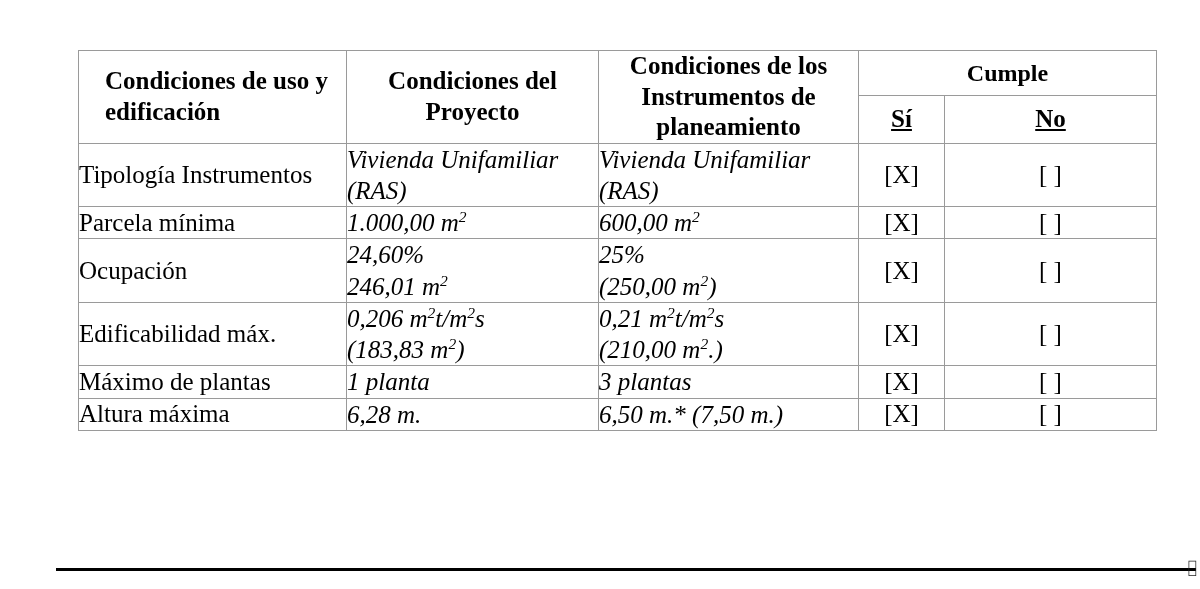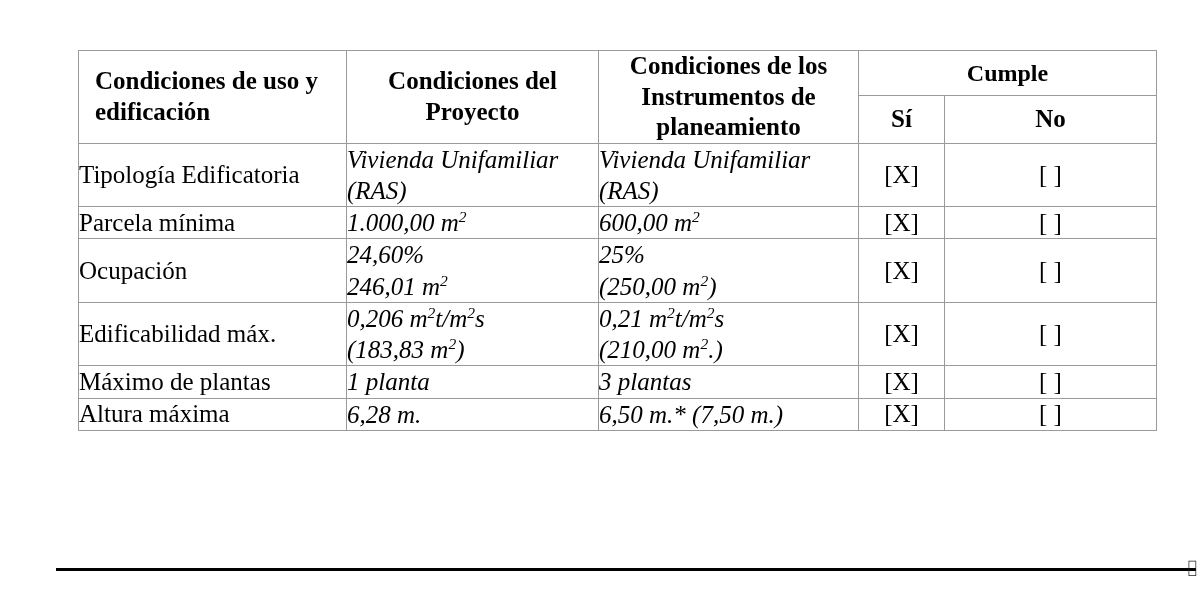--- a/index.html
+++ b/index.html
@@ -40,33 +40,34 @@
   
   .hdr-cell {
     font-weight: bold;
     font-size: 25px;
     line-height: 1.22;
     text-align: center;
     padding: 8px 6px 10px 6px;
   }
   .hdr-cell.left-align {
     text-align: left;
-    padding-left: 16px;
+    padding-left: 26px;
   }
   .cumple-top {
     font-weight: bold;
     font-size: 24px;
     text-align: center;
     padding: 10px 6px 8px 6px;
   }
   .cumple-sub {
     font-weight: bold;
     font-size: 25px;
     text-align: center;
     padding: 8px 6px 10px 6px;
+    text-decoration: underline;
   }
   td.rowlabel {
     font-size: 25px;
     text-align: left;
     padding: 6px 6px 8px 10px;
     line-height: 1.2;
   }
   td.valcell {
     font-size: 25px;
     font-style: italic;
@@ -130,21 +131,21 @@
           <th class="cumple-top" colspan="2">Cumple</th>
         </tr>
         <tr>
           <th class="cumple-sub">Sí</th>
           <th class="cumple-sub">No</th>
         </tr>
       </thead>
       <tbody>
 
         <tr>
-          <td class="rowlabel">Tipología Edificatoria</td>
+          <td class="rowlabel">Tipología Instrumentos</td>
           <td class="valcell">Vivienda Unifamiliar (RAS)</td>
           <td class="valcell">Vivienda Unifamiliar (RAS)</td>
           <td class="markcell">[X]</td>
           <td class="markcell">[ ]</td>
         </tr>
 
         <tr>
           <td class="rowlabel">Parcela mínima</td>
           <td class="valcell"><span>1.000,00 m</span><sup>2</sup></td>
           <td class="valcell"><span>600,00 m</span><sup>2</sup></td>

